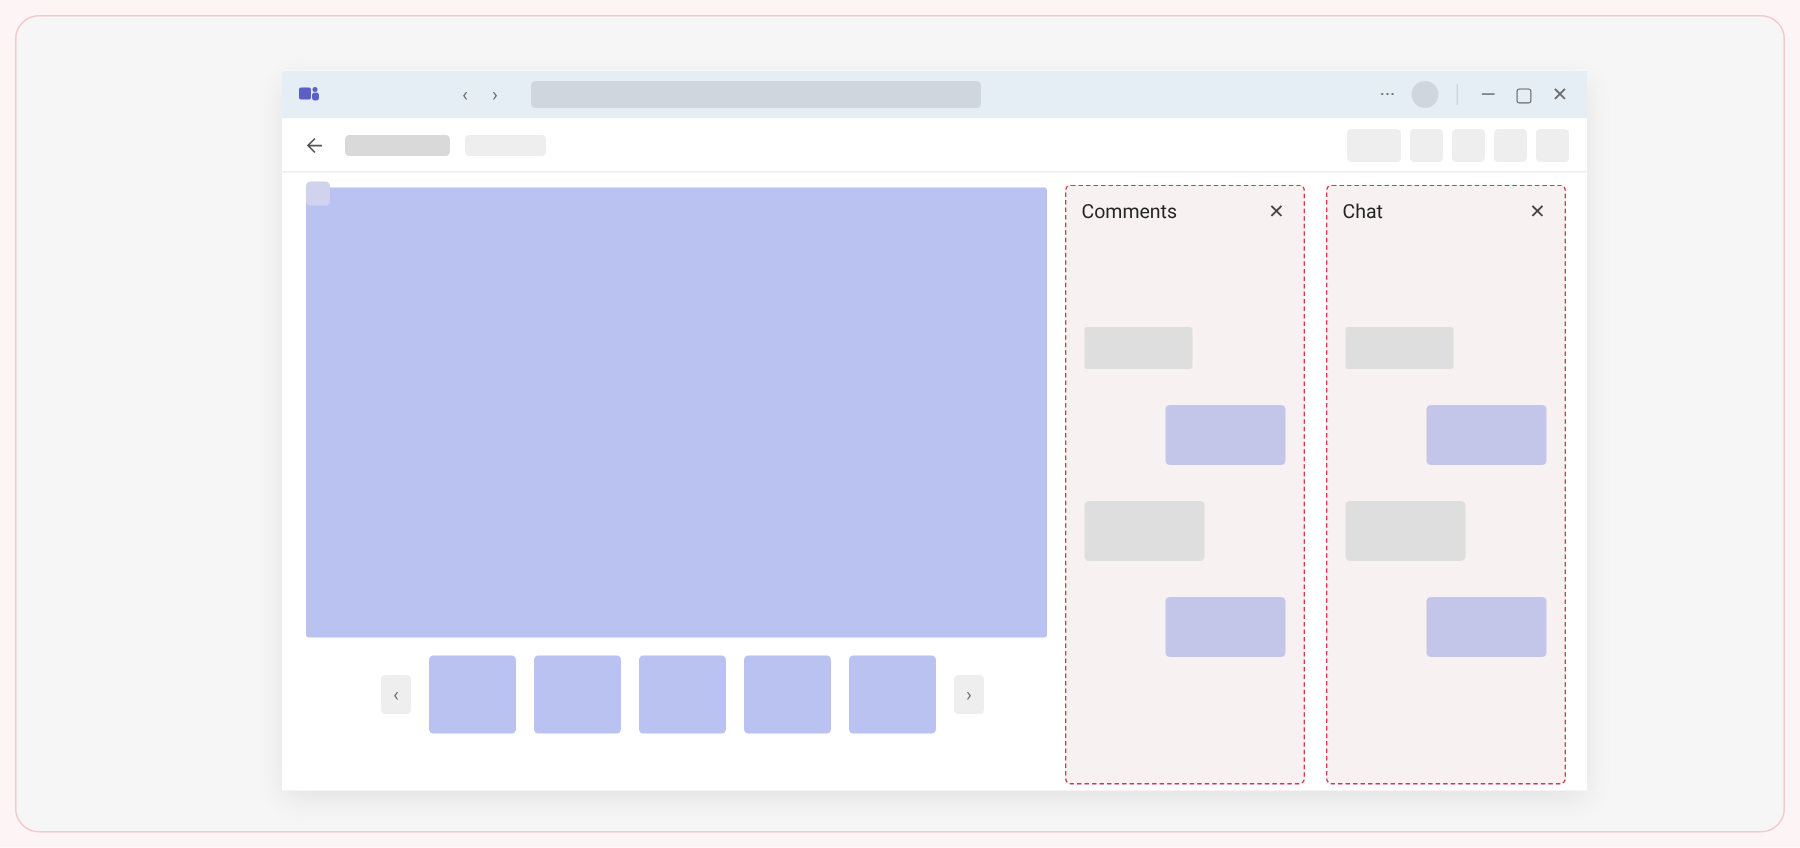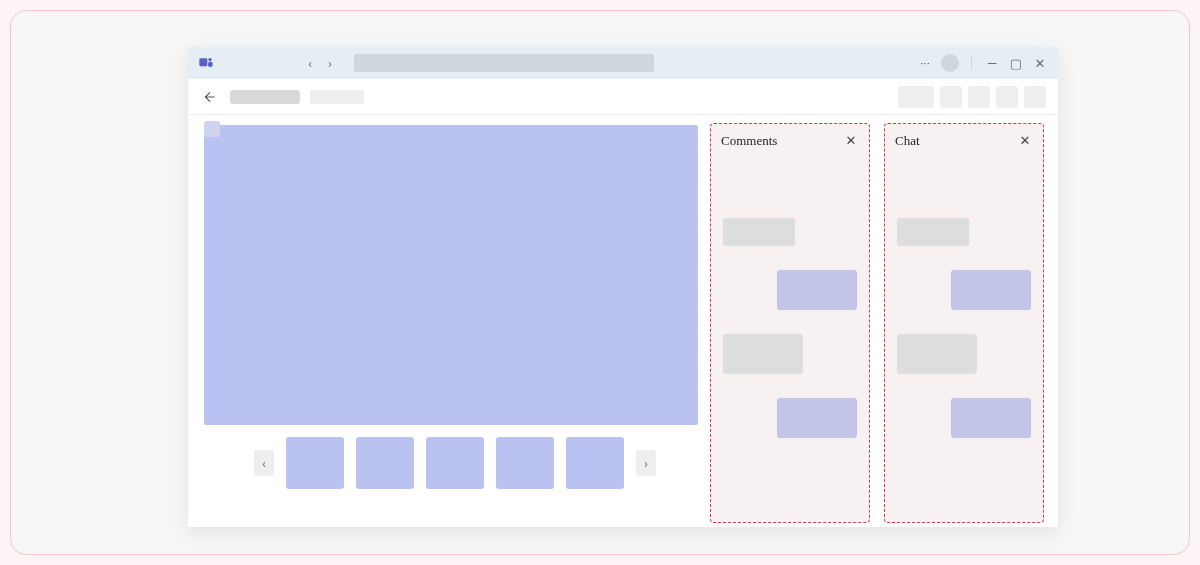--- a/index.html
+++ b/index.html
@@ -131,21 +131,20 @@
     display:flex;
     flex-direction:column;
   }
   .panel-head {
     height: 34px;
     display:flex;
     align-items:center;
     padding: 0 10px;
     font-size: 13px;
     color: #242424;
-    font-family: Liberation Serif, serif;
   }
   .panel-head .x {
     margin-left:auto;width:16px;height:16px;display:flex;align-items:center;justify-content:center;cursor:pointer;color:#444;
   }
   .panel-body {
     flex:1;padding: 60px 12px 10px 12px;display:flex;flex-direction:column;gap:24px;
   }
   .msg {
     height: 40px;
     border-radius: 3px;

